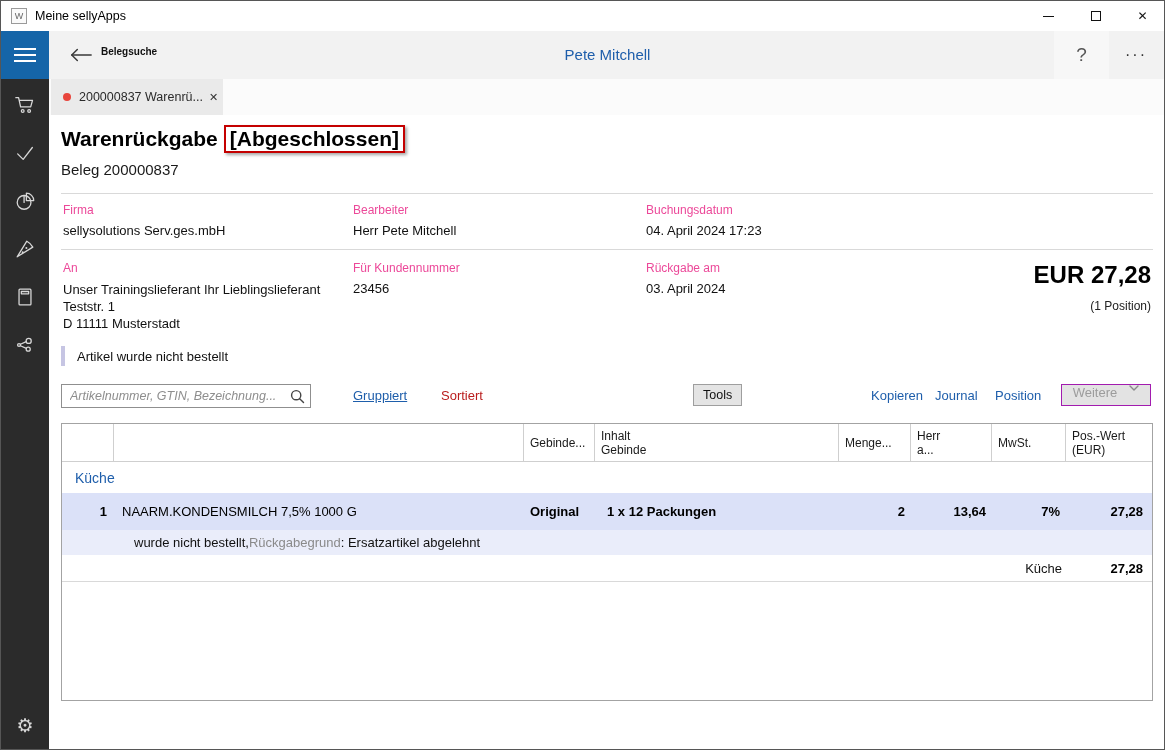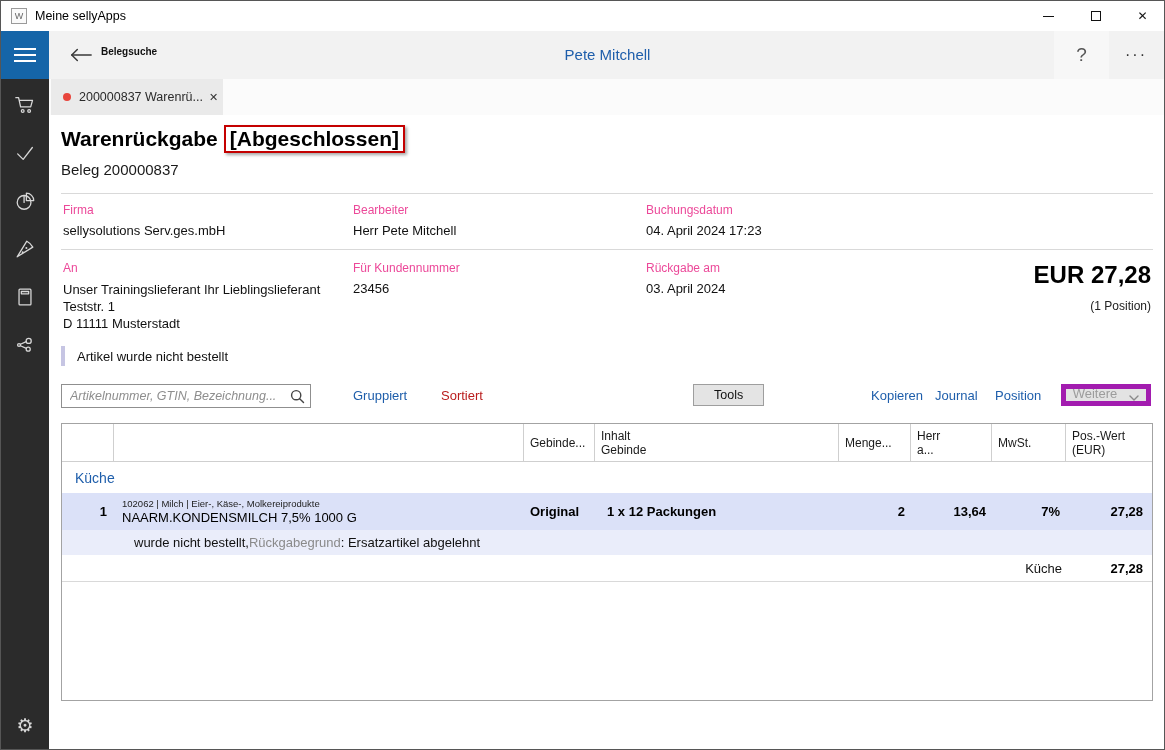--- a/index.html
+++ b/index.html
@@ -58,25 +58,25 @@
   .note-text { position:absolute; left:28px; top:234px; font-size:13px; color:#111; }
 
   
   .search-wrap { position:absolute; left:12px; top:269px; width:250px; height:24px; }
   .search-input { width:100%; height:100%; border:1px solid #8f8f8f; padding:0 26px 0 8px; font-size:12.5px;
                   font-family:"Liberation Sans", sans-serif; color:#333; background:#fff; }
   .search-input::placeholder { font-style:italic; color:#8e8e8e; }
   .search-icon { position:absolute; right:6px; top:5px; }
   .tb-link { position:absolute; top:273px; font-size:13px; color:#1e5eab; text-decoration:none; }
   .tb-link.plain { color:#b91c1c; }
-  .tb-link.active { }
-  .tools-btn { position:absolute; left:644px; top:269px; height:22px; padding:0 20px; background:#e4e4e4; border:1px solid #9e9e9e;
+  .tb-link.active { text-decoration:underline; }
+  .tools-btn { position:absolute; left:644px; top:269px; height:22px; padding:0 9px; background:#e4e4e4; border:1px solid #9e9e9e;
                font-size:12.5px; color:#111; display:flex; align-items:center; }
-  .weitere-btn { position:absolute; left:1012px; top:269px; width:90px; height:22px; background:#e3e3e3; border:5px solid #a21caf;
-                 font-size:13px; color:#9c9c9c; display:flex; align-items:flex-end; justify-content:center; gap:12px; }
+  .weitere-btn { position:absolute; left:1012px; top:269px; width:90px; height:22px; background:#e3e3e3; border:1px solid #a21caf;
+                 font-size:13px; color:#9c9c9c; display:flex; align-items:flex-start; justify-content:center; gap:12px; }
 
   
   .table { position:absolute; left:12px; top:308px; width:1092px; height:278px; border:1px solid #a3a3a3; background:#fff; }
   .thead { display:flex; height:38px; border-bottom:1px solid #cfcfcf; }
   .th { border-right:1px solid #cfcfcf; font-size:12px; color:#1a1a1a; padding:2px 6px;
         display:flex; flex-direction:column; justify-content:center; }
   .th:last-child { border-right:none; }
   .c1 { width:52px; flex:0 0 auto; }
   .c2 { width:410px; flex:0 0 auto; }
   .c3 { width:71px; flex:0 0 auto; }
@@ -274,21 +274,20 @@
         </div>
       </div>
 
       <div class="group-row">
         <span>Küche</span>
       </div>
 
       <div class="data-row">
         <div class="cell c1 num-cell">1</div>
         <div class="cell c2 art-cell">
-          <div class="art-meta">102062 | Milch | Eier-, Käse-, Molkereiprodukte</div>
           <div class="art-name">NAARM.KONDENSMILCH 7,5% 1000 G</div>
         </div>
         <div class="cell c3 bold-cell">Original</div>
         <div class="cell c4 bold-cell" style="padding-left:12px;">1 x 12 Packungen</div>
         <div class="cell c5 bold-cell right">2</div>
         <div class="cell c6 bold-cell right">13,64</div>
         <div class="cell c7 bold-cell right">7%</div>
         <div class="cell c8 bold-cell right" style="padding-right:9px;">27,28</div>
       </div>
 

